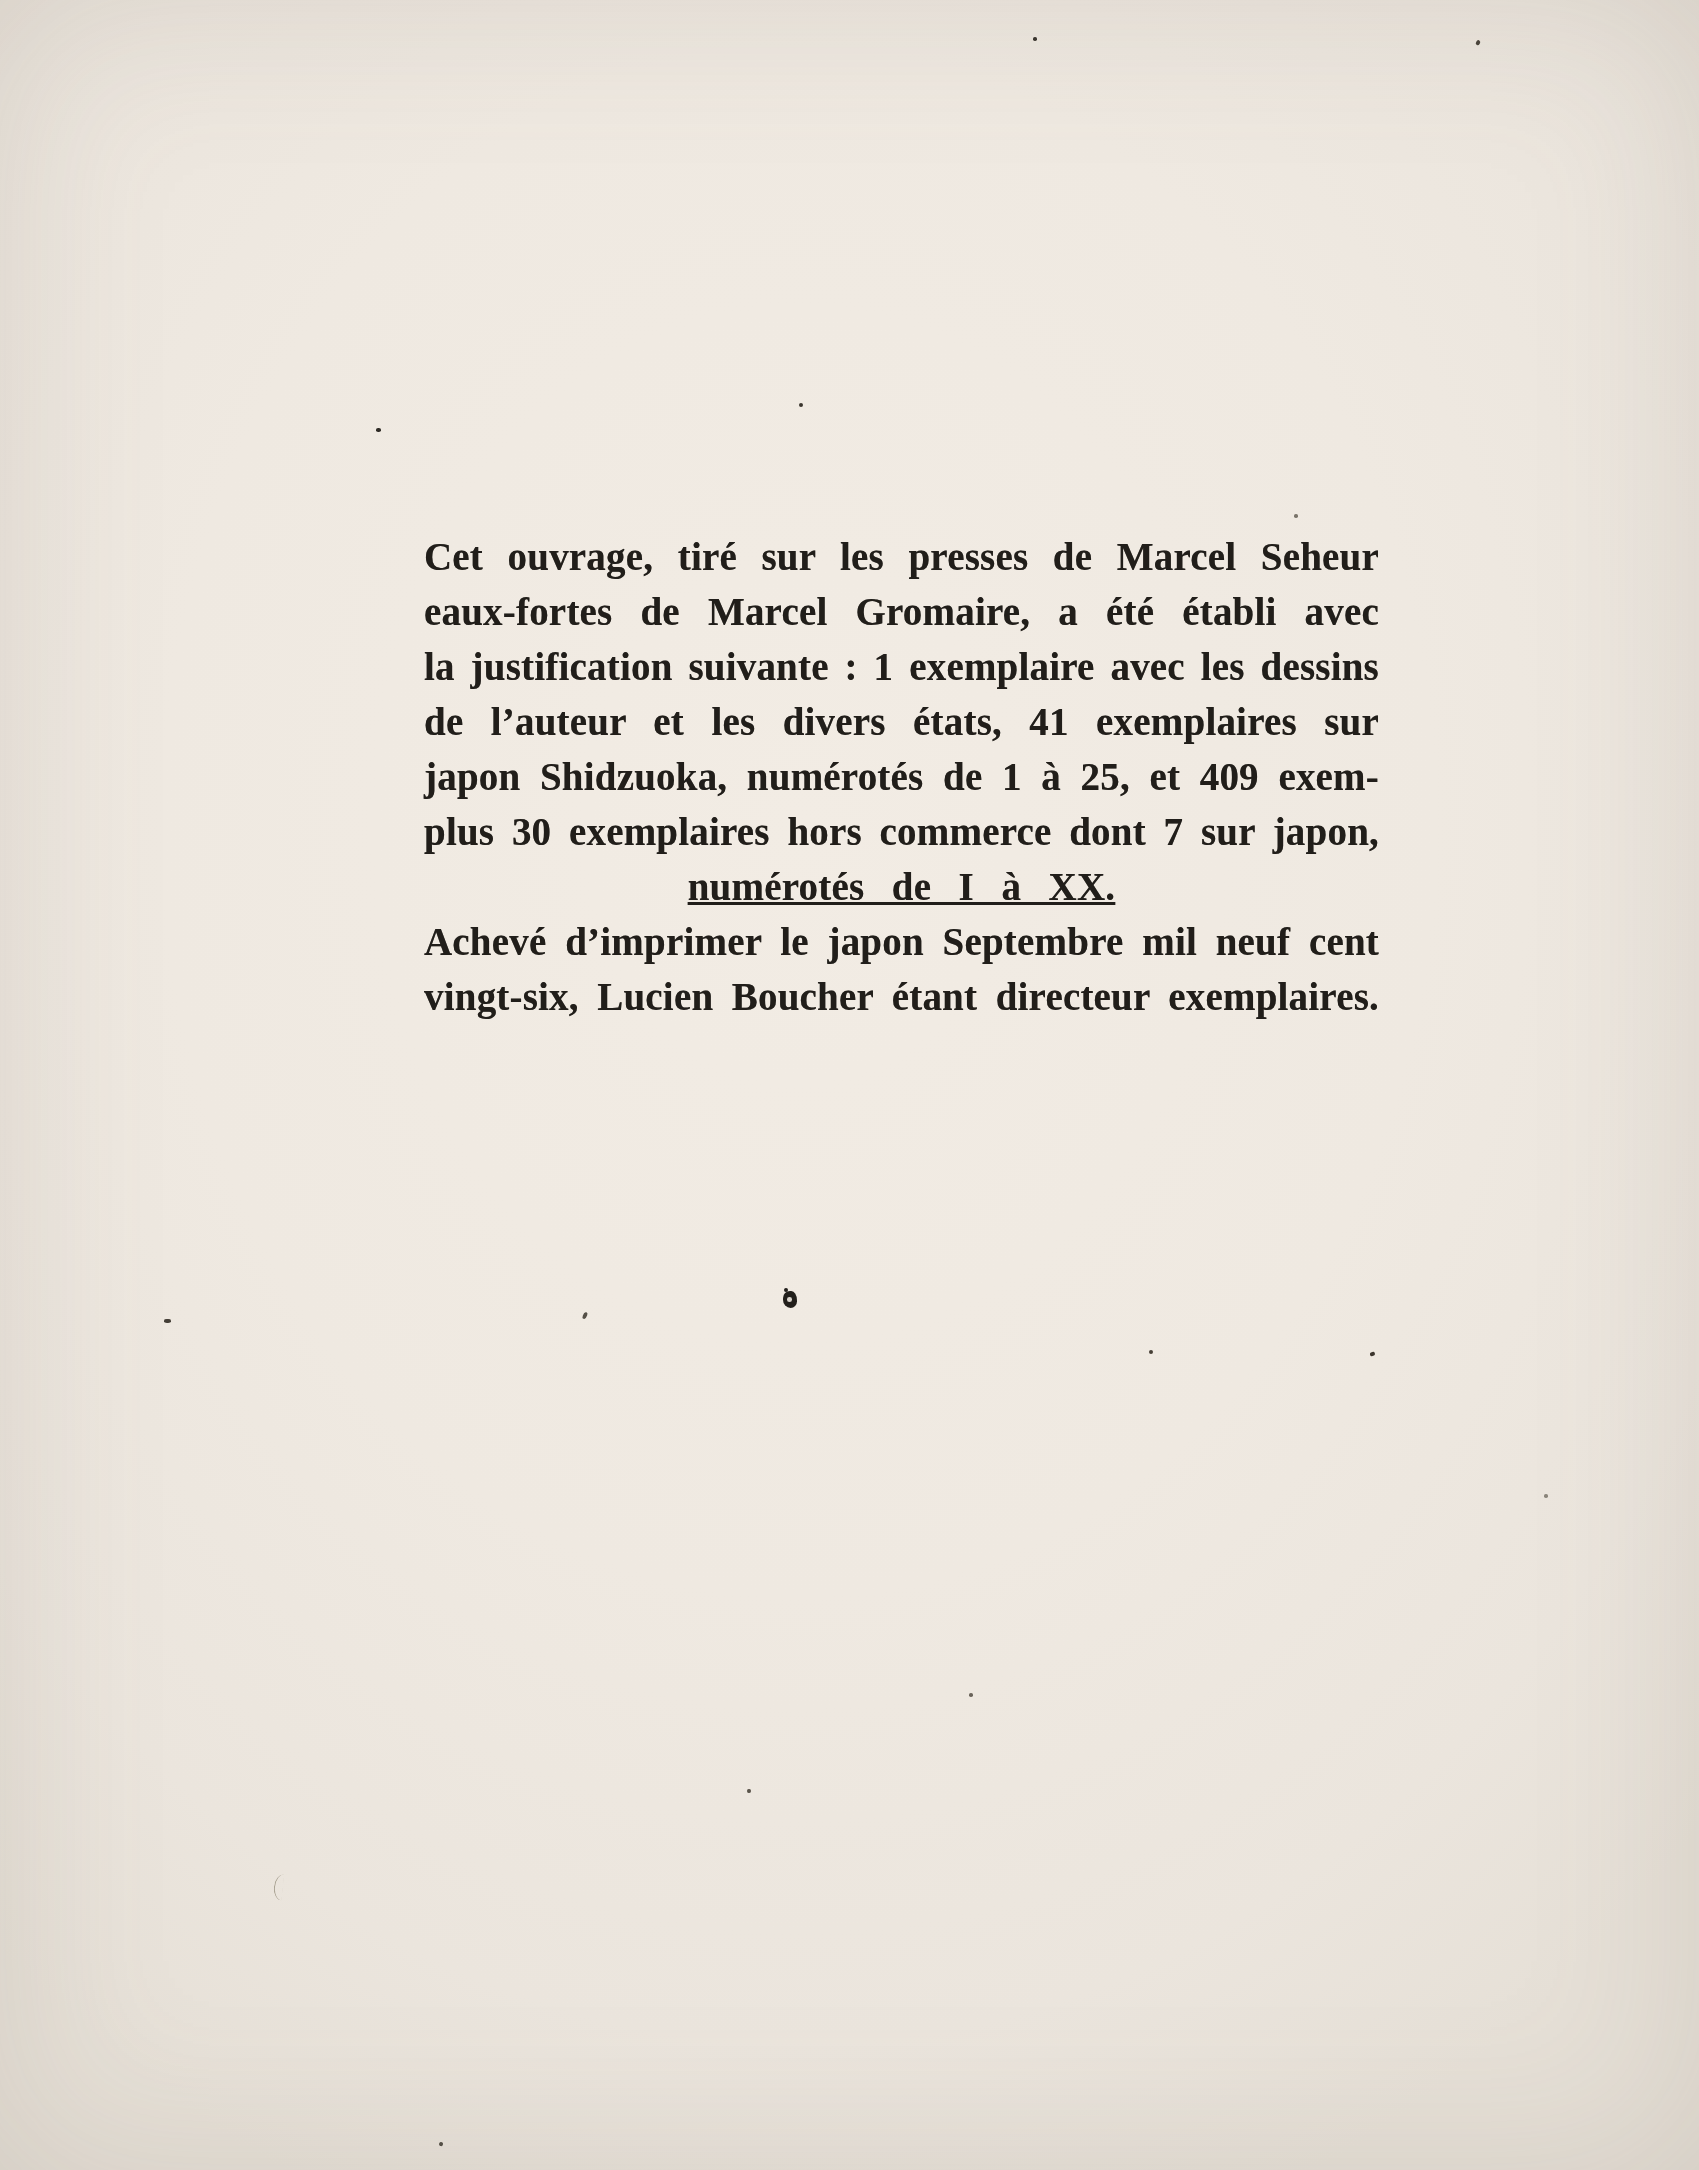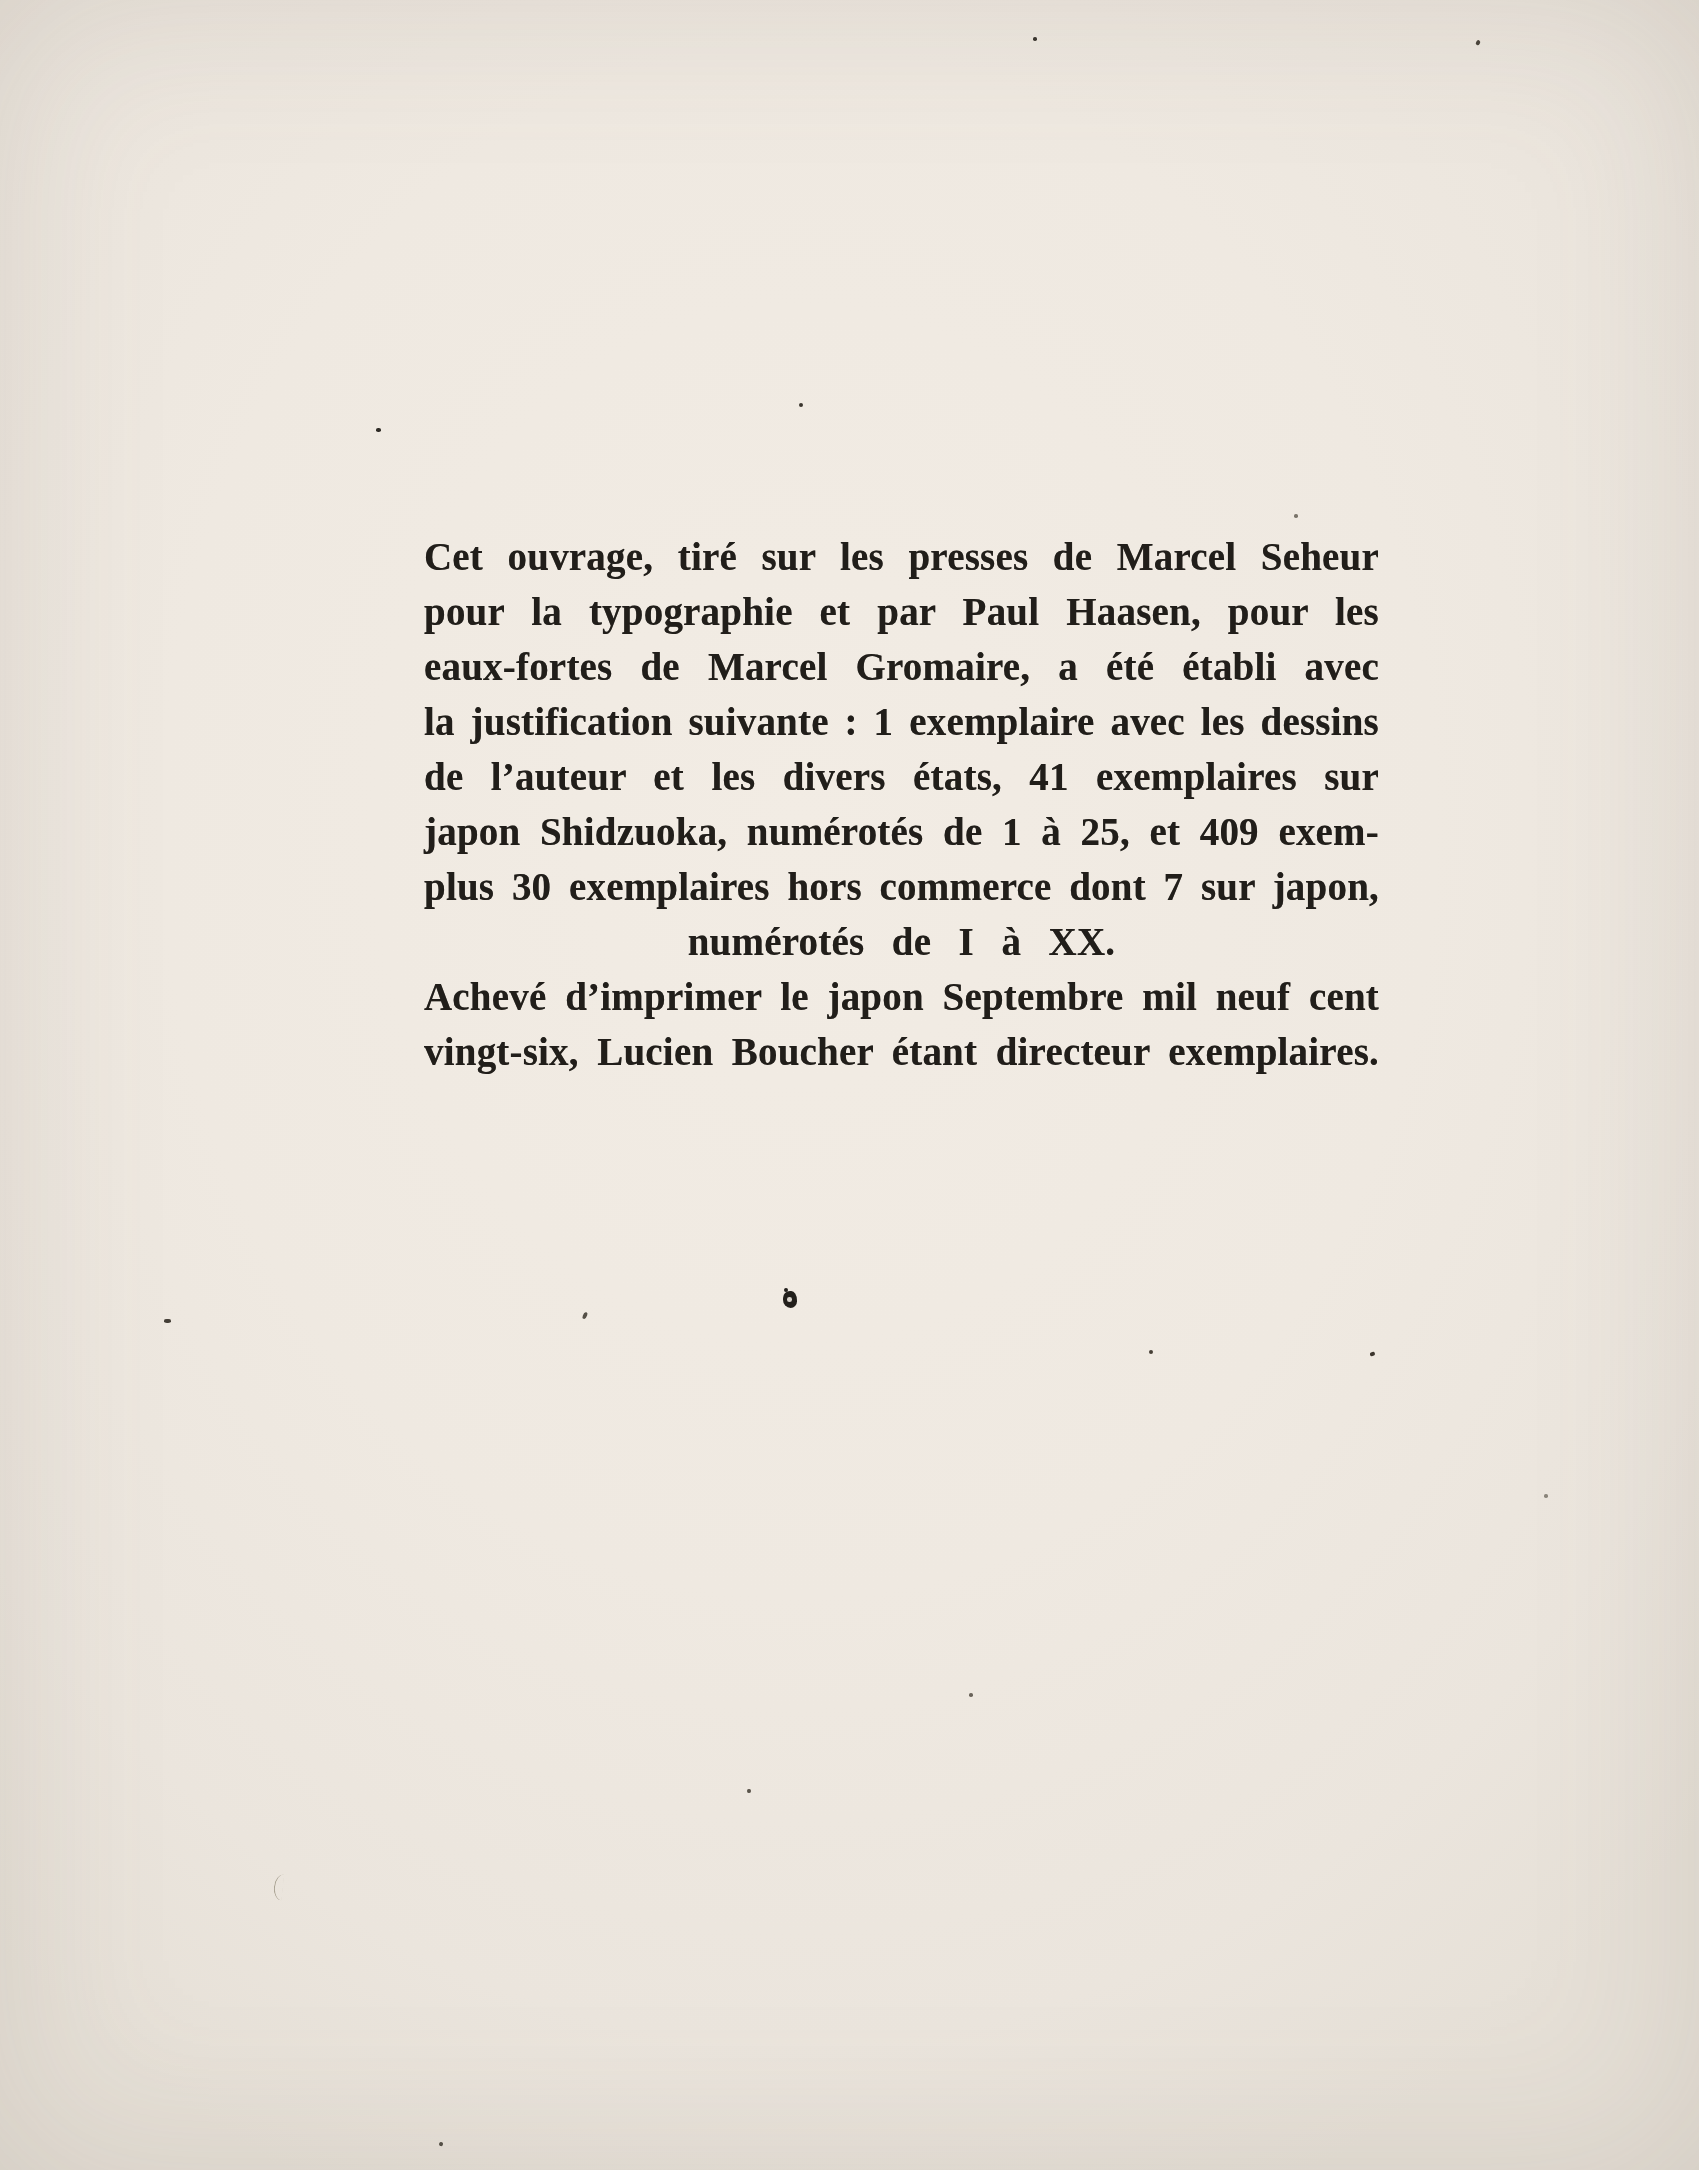--- a/index.html
+++ b/index.html
@@ -39,20 +39,21 @@
     white-space:normal;
     text-align:justify;
     text-align-last:justify;
     font-family:Liberation Serif, serif;
   }
   .line.center{
     white-space:normal;
     text-align:right;
     text-align-last:center;
     word-spacing:17.5px;
+    text-decoration:underline;
   }
   .artifacts{
     position:absolute;
     left:0; top:0;
     width:1700px; height:2170px;
     pointer-events:none;
   }
   .mark{
     position:absolute;
   }
@@ -84,21 +85,20 @@
     opacity:0.85;
   }
 </style>
 </head>
 <body>
 
 <div class="scan-page">
 
   <div class="colophon">
     <div class="line justify">Cet ouvrage, tiré sur les presses de Marcel Seheur</div>
-    <div class="line justify">pour la typographie et par Paul Haasen, pour les</div>
     <div class="line justify">eaux-fortes de Marcel Gromaire, a été établi avec</div>
     <div class="line justify">la justification suivante : 1 exemplaire avec les dessins</div>
     <div class="line justify">de l’auteur et les divers états, 41 exemplaires sur</div>
     <div class="line justify">japon Shidzuoka, numérotés de 1 à 25, et 409 exem-</div>
     <div class="line justify">plus 30 exemplaires hors commerce dont 7 sur japon,</div>
     <div class="line center">numérotés de I à XX.</div>
     <div class="line justify">Achevé d’imprimer le japon Septembre mil neuf cent</div>
     <div class="line justify">vingt-six, Lucien Boucher étant directeur exemplaires.</div>
   </div>
 

